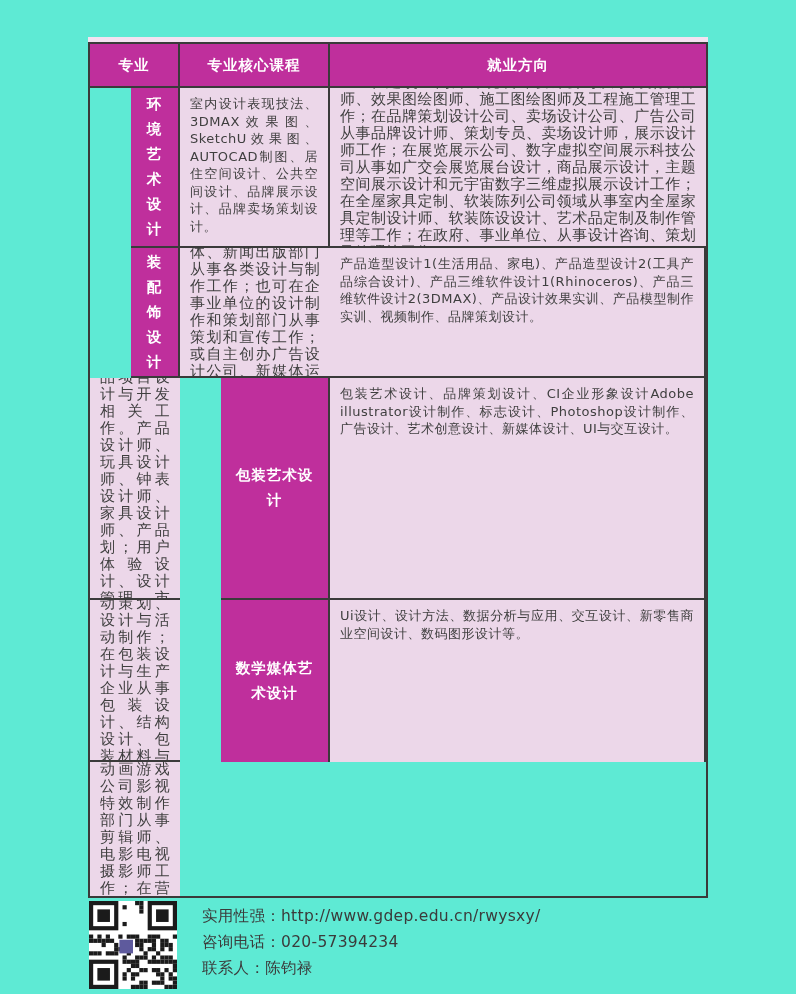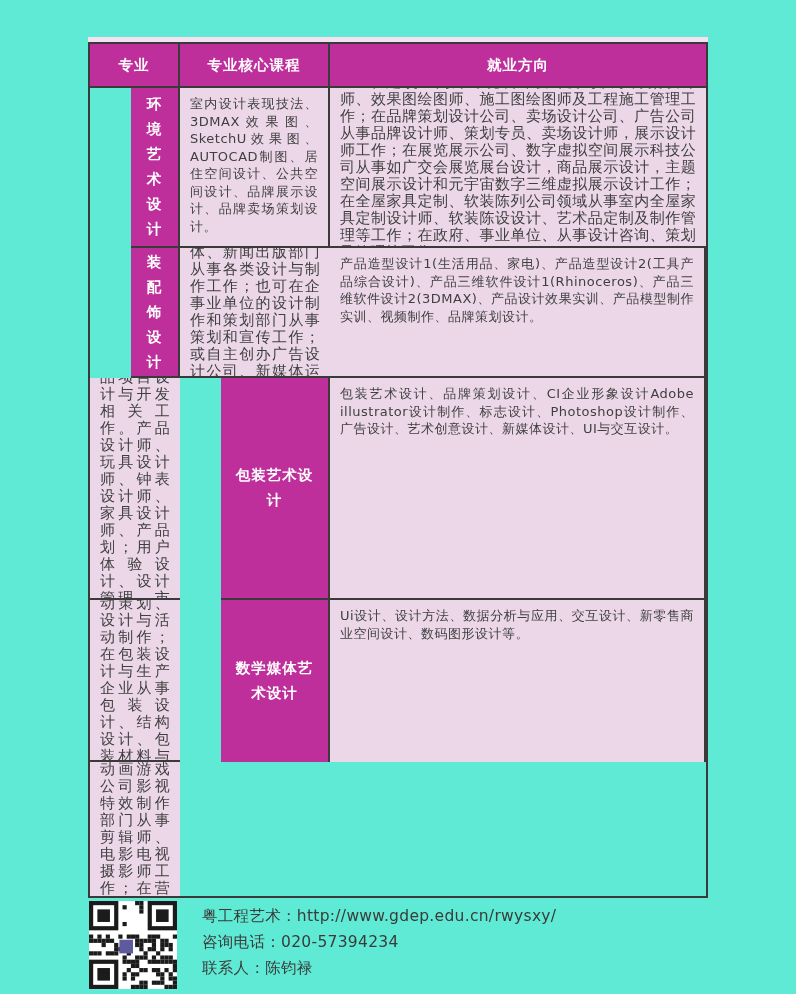--- a/index.html
+++ b/index.html
@@ -217,18 +217,18 @@
           <rect x="44" y="80" width="4" height="4"></rect>
           <rect x="48" y="80" width="4" height="4"></rect>
           <rect x="52" y="80" width="4" height="4"></rect>
           <rect x="72" y="80" width="4" height="4"></rect>
           <rect x="76" y="80" width="4" height="4"></rect>
           <rect x="80" y="80" width="4" height="4"></rect>
           <rect x="29" y="37" width="13" height="13" fill="#5e5a9d"></rect>
         </g>
     </svg>
     <div class="contact-lines">
-      <div>粤工程艺术：http://www.gdep.edu.cn/rwysxy/</div>
+      <div>实用性强：http://www.gdep.edu.cn/rwysxy/</div>
       <div>咨询电话：020-57394234</div>
       <div>联系人：陈钧禄</div>
     </div>
   </div>
 </div>
 
 </body></html>

